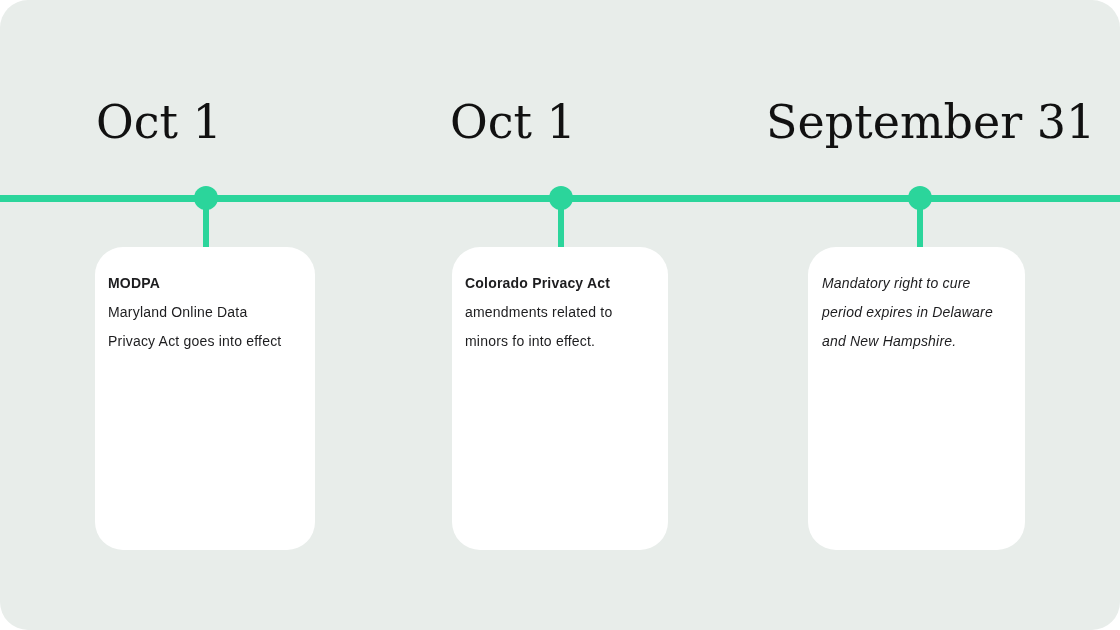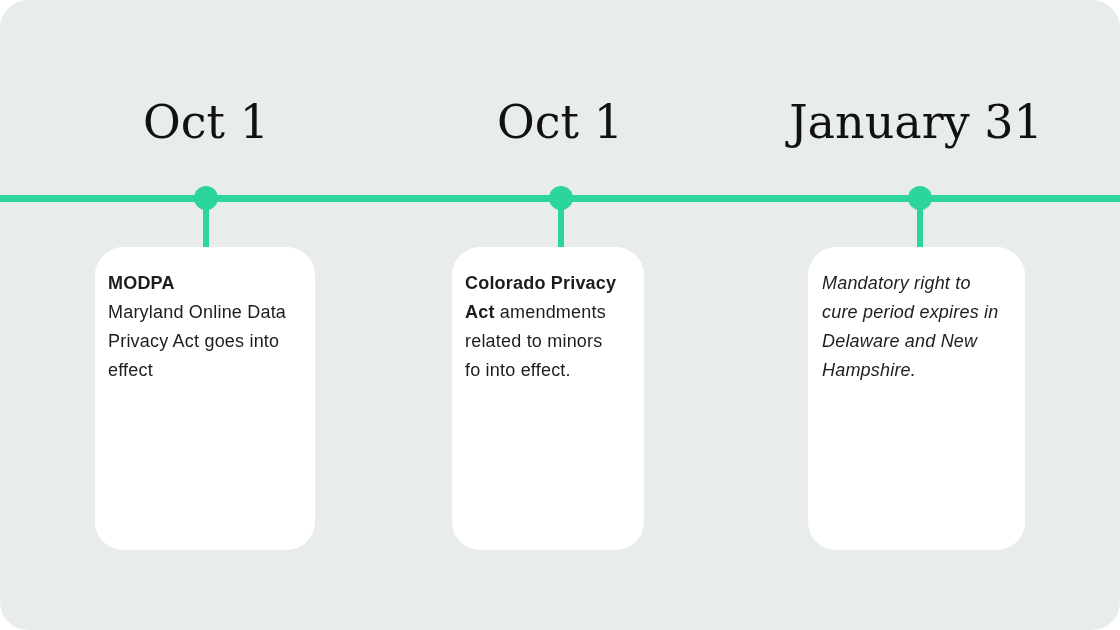--- a/index.html
+++ b/index.html
@@ -25,21 +25,20 @@
     position: absolute;
     left: 0;
     right: 0;
     top: 195px;
     height: 7px;
     background: var(--accent, #2bd59b);
   }
   .date {
     position: absolute;
     top: 90px;
-    text-align: center;
     font-family: "DejaVu Serif", serif;
     font-size: 46px;
     line-height: 64px;
     color: var(--heading, #111111);
     white-space: nowrap;
   }
   .date-0 { left: 96px;  width: 220px; }
   .date-1 { left: 450px; width: 220px; }
   .date-2 { left: 766px; width: 300px; }
   .connector {
@@ -65,25 +64,25 @@
   .d-2 { left: 908px; }
   .card {
     position: absolute;
     top: 247px;
     height: 303px;
     background: var(--card-bg, #ffffff);
     border-radius: 28px;
     box-sizing: border-box;
   }
   .card-0 { left: 95px;  width: 220px; padding: 22px 28px 0 13px; }
-  .card-1 { left: 452px; width: 192px; padding: 22px 24px 0 13px; }
+  .card-1 { left: 452px; width: 216px; padding: 22px 24px 0 13px; }
   .card-2 { left: 808px; width: 217px; padding: 22px 24px 0 14px; font-style: italic; }
   .card-text {
     margin: 0;
-    font-size: 18px;
+    font-size: 14px;
     line-height: 29px;
     color: var(--card-text, #1d1d1f);
     letter-spacing: 0.2px;
   }
   .bold { font-weight: 700; }
   .block { display: block; }
 </style>
 </head>
 <body>
 
@@ -102,21 +101,21 @@
 
   <div class="date date-1">Oct 1</div>
   <div class="connector c-1"></div>
   <div class="dot d-1"></div>
   <div class="card card-1">
     <p class="card-text">
       <span class="bold">Colorado Privacy Act</span><span> amendments related to minors fo into effect.</span>
     </p>
   </div>
 
-  <div class="date date-2">January 31</div>
+  <div class="date date-2">September 31</div>
   <div class="connector c-2"></div>
   <div class="dot d-2"></div>
   <div class="card card-2">
     <p class="card-text">
       <span>Mandatory right to cure period expires in Delaware and New Hampshire.</span>
     </p>
   </div>
 </div>
 
 </body></html>

